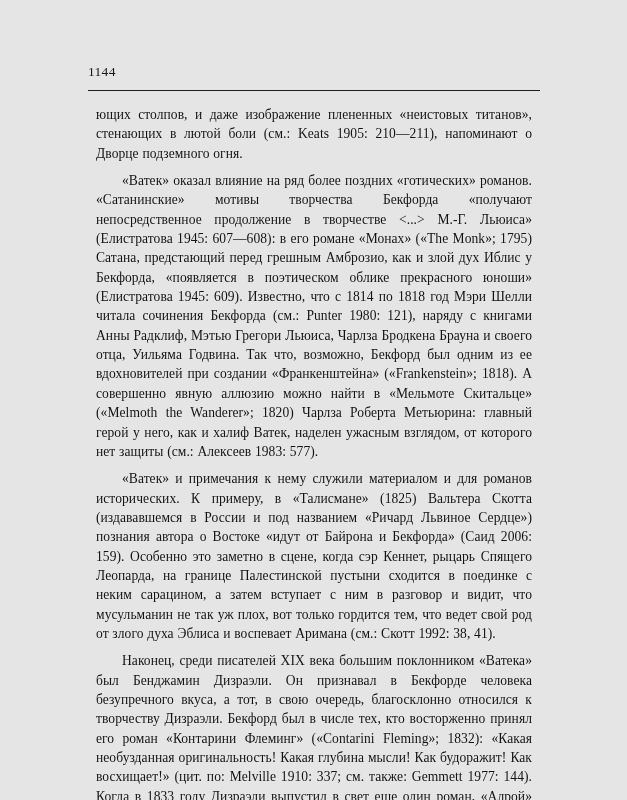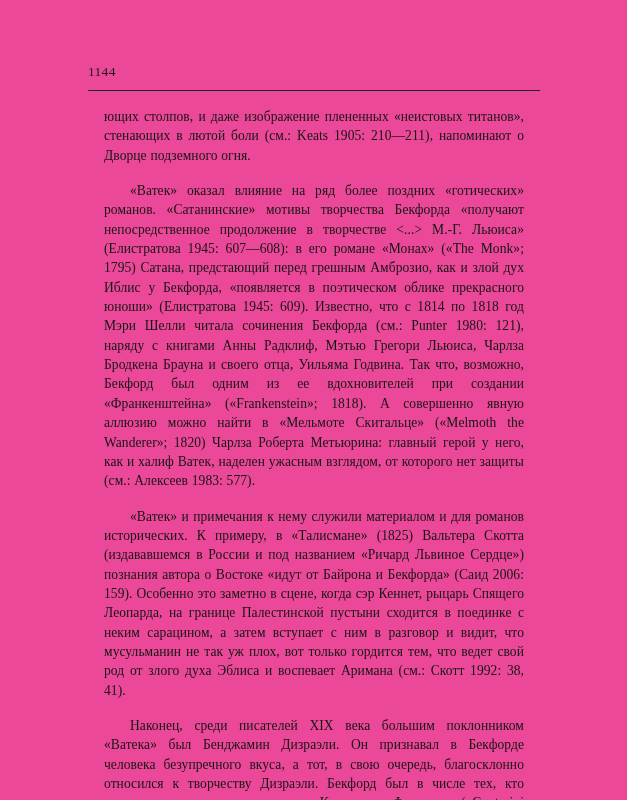--- a/index.html
+++ b/index.html
@@ -8,21 +8,21 @@
     background: #ffffff;
   }
   body {
     font-family: "Liberation Serif", "DejaVu Serif", serif;
     color: #1a1a1a;
   }
   #page {
     position: relative;
     width: 627px;
     height: 800px;
-    background: #ec4899;
+    background: #e5e5e5;
     overflow: hidden;
     box-sizing: border-box;
   }
   #content {
     position: absolute;
     left: 88px;
     top: 64px;
     width: 452px;
   }
   .running-head {
@@ -57,21 +57,21 @@
   .body-text {
     margin-top: 14px;
     font-size: 13.55px;
     line-height: 19.35px;
     text-align: justify;
     text-justify: inter-word;
     hyphens: manual;
     color: #141414;
   }
   .body-text p {
-    margin: 16px;
+    margin: 8px;
     text-indent: 26px;
   }
   .body-text p.cont {
     text-indent: 0;
   }
   
   .body-text p {
     word-spacing: 0.02em;
     letter-spacing: 0.004em;
   }

